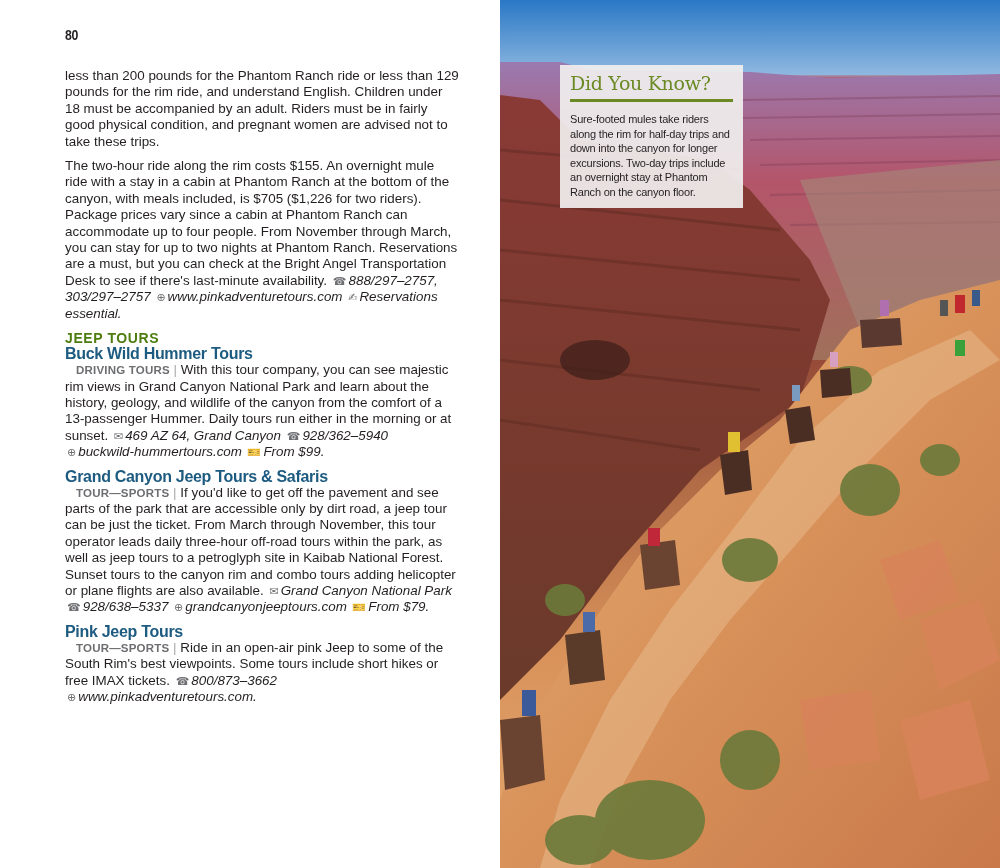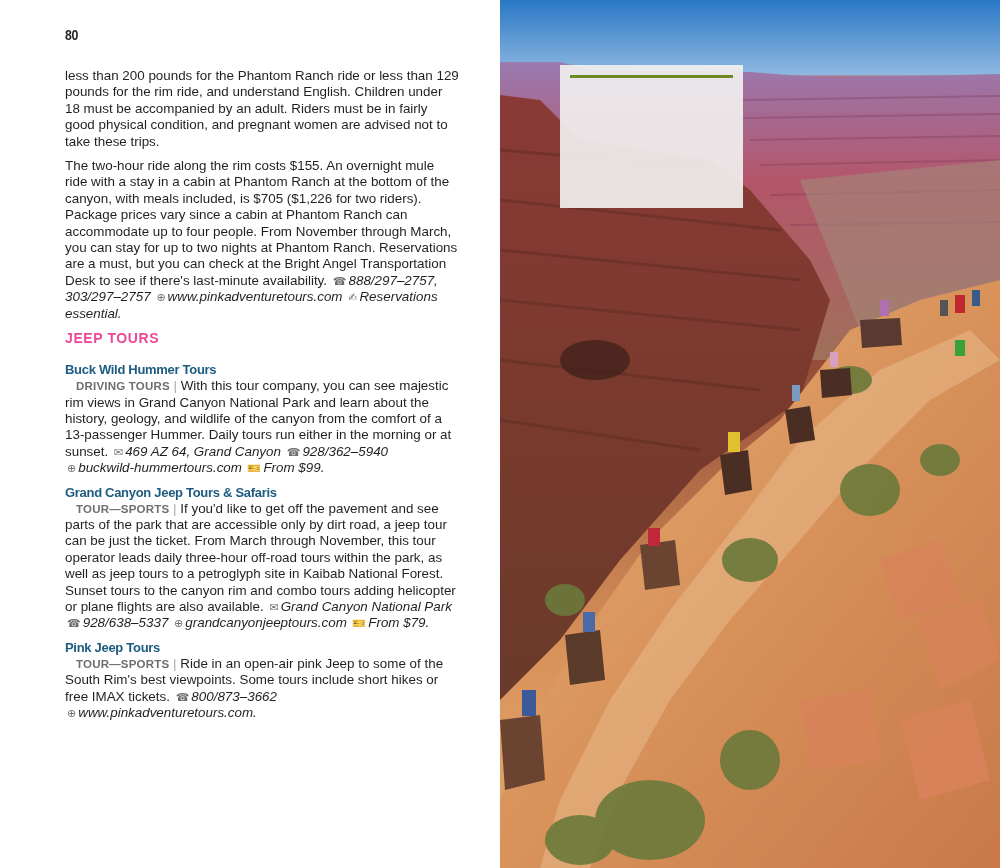--- a/index.html
+++ b/index.html
@@ -18,25 +18,25 @@
     font-family: "Liberation Sans Narrow", "Liberation Sans", sans-serif;
     font-weight: bold; font-size: 15px; letter-spacing: -0.5px;
     transform: scaleX(0.82); transform-origin: left top;
   }
   .text-column {
     position: absolute; left: 65px; top: 68px; width: 395px;
     font-size: 13.4px; line-height: 16.4px;
   }
   .text-column p { margin: 0 0 8px 0; }
   .section-heading {
-    color: #ec4899; font-weight: bold; font-size: 14px; letter-spacing: 0.6px;
-    margin: 6px 0 16px 0; line-height: 16px;
+    color: #4d7c0f; font-weight: bold; font-size: 14px; letter-spacing: 0.6px;
+    margin: 6px 0 0 0; line-height: 16px;
   }
   .listing-name {
-    color: #1d5b80; font-weight: bold; font-size: 13px; letter-spacing: -0.3px;
+    color: #1d5b80; font-weight: bold; font-size: 16px; letter-spacing: -0.3px;
     margin: 0; line-height: 16px;
   }
   .listing { margin-bottom: 8px; }
   .listing-cat {
     color: #6d6e71; font-weight: bold; font-size: 11.5px; letter-spacing: 0.2px; margin-left: 11px;
   }
   .sep { color: #a7a9ac; }
   .it { font-style: italic; }
   .ico { font-size: 11px; color: #6d6e71; font-style: normal; padding: 0 2px; }
 
@@ -208,14 +208,16 @@
       <rect x="148" y="528" width="12" height="18" fill="#c0283a"></rect>
       <path d="M65,635 L100,630 L105,680 L70,685 Z" fill="#5a3a28"></path>
       <rect x="83" y="612" width="12" height="20" fill="#4a6aa8"></rect>
       <path d="M0,720 L40,715 L45,780 L5,790 Z" fill="#6a4430"></path>
       <rect x="22" y="690" width="14" height="26" fill="#3a5a9a"></rect>
     </g>
   </svg>
 </div>
 
 <div class="callout">
+  <div class="callout-title">Did You Know?</div>
   <div class="callout-rule"></div>
+  <p class="callout-body">Sure-footed mules take riders along the rim for half-day trips and down into the canyon for longer excursions. Two-day trips include an overnight stay at Phantom Ranch on the canyon floor.</p>
 </div>
 
 </body></html>

